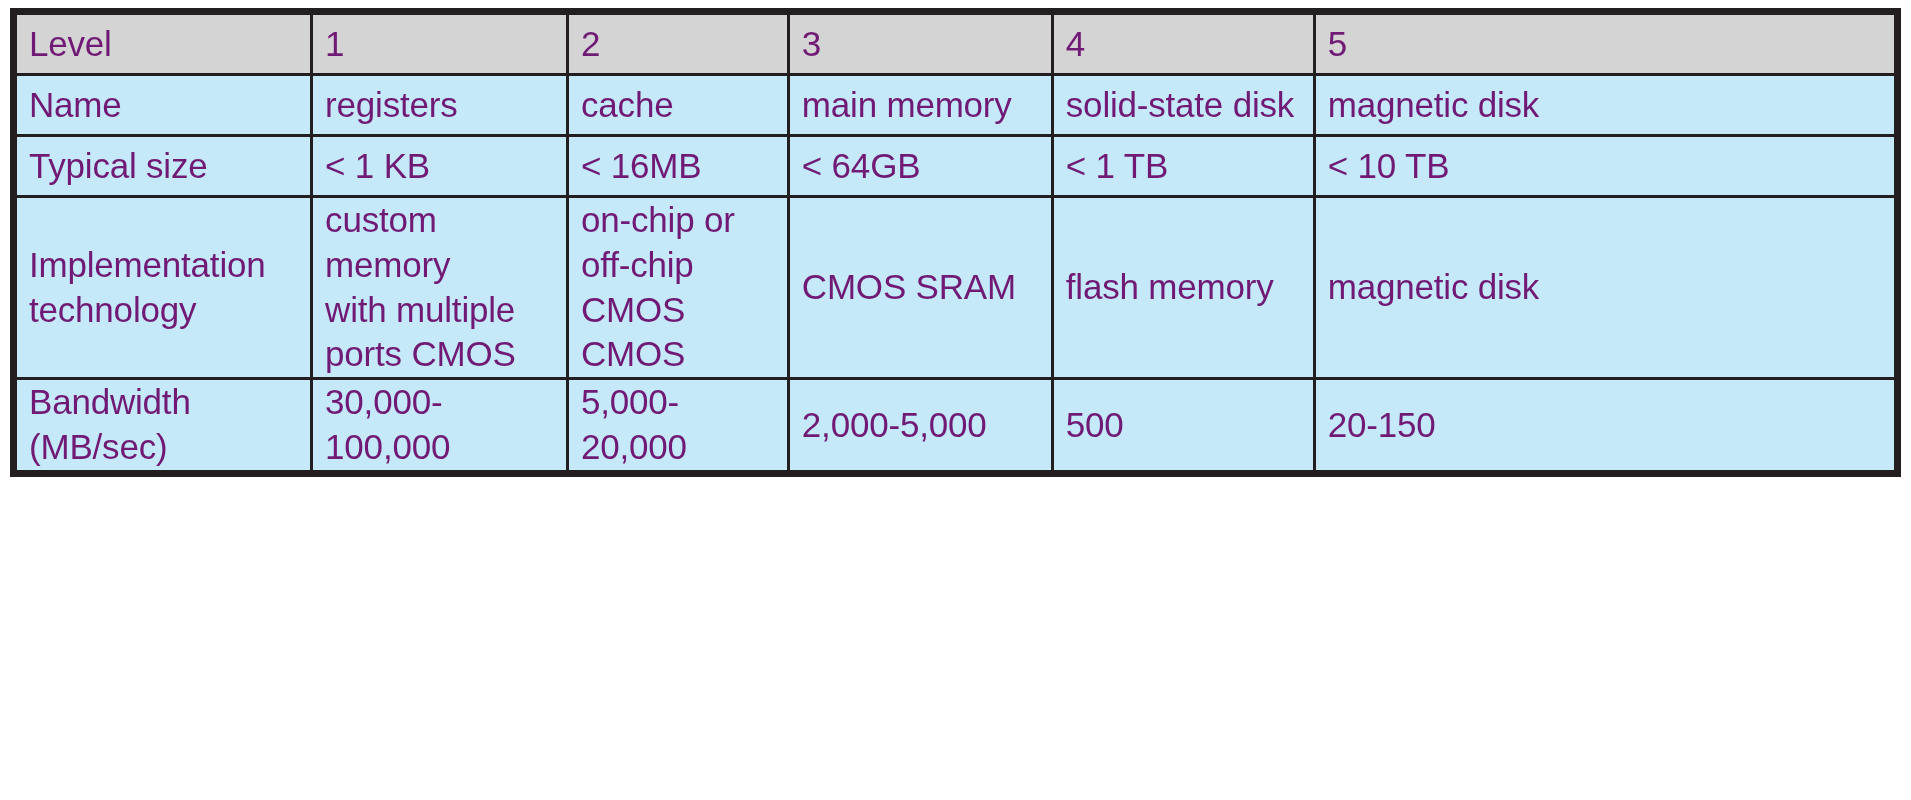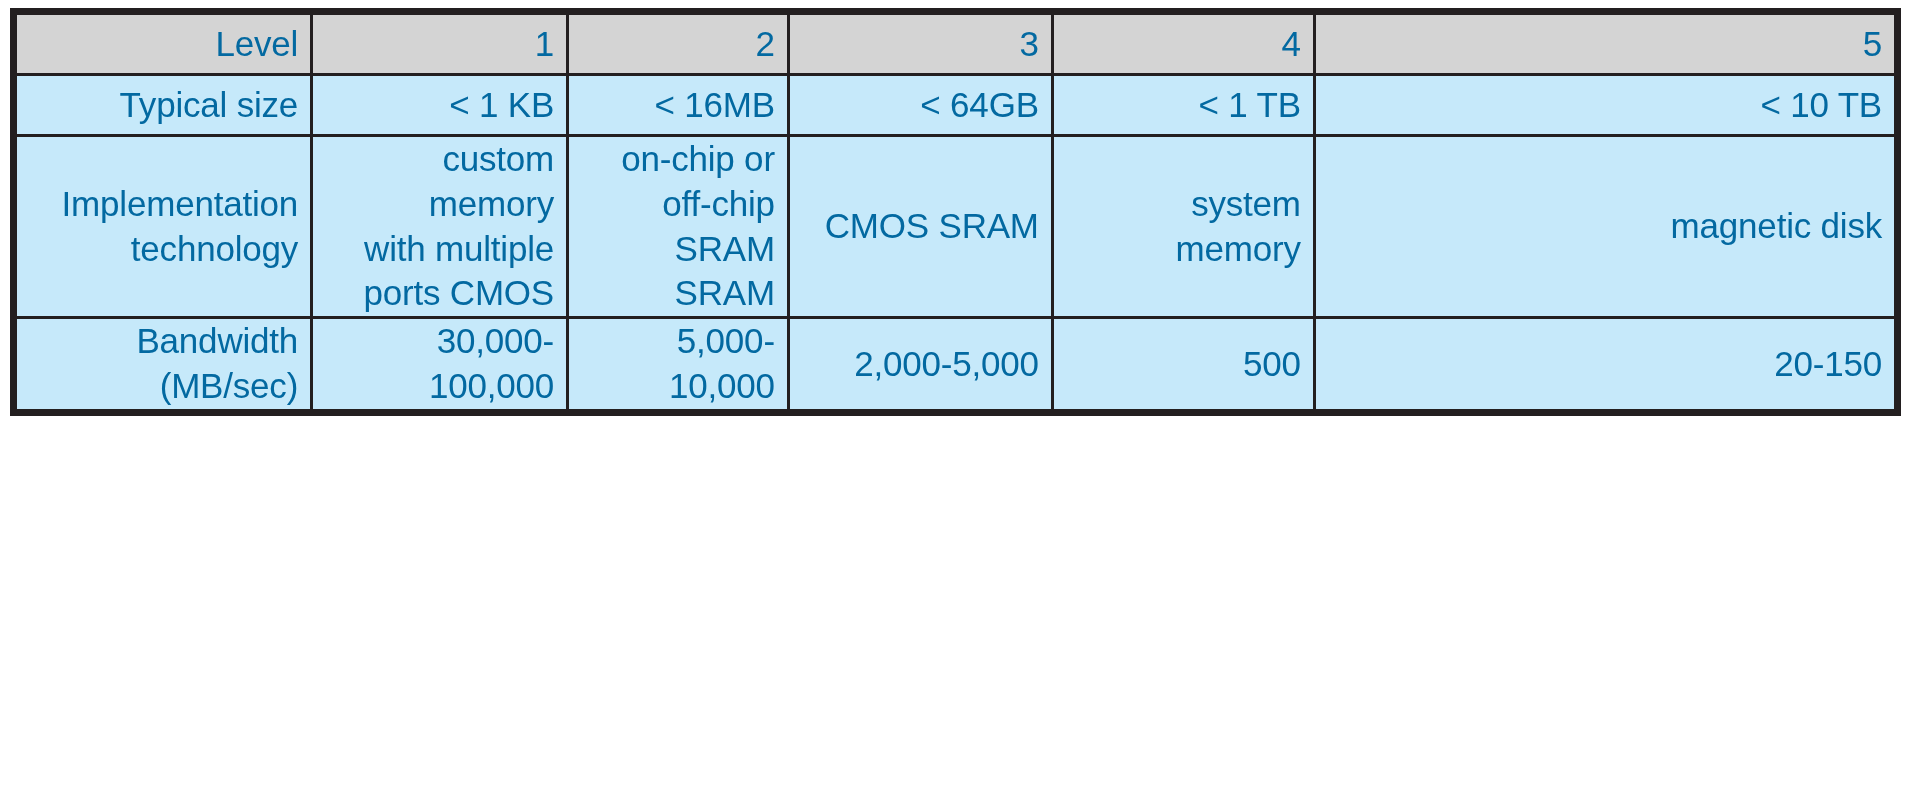--- a/index.html
+++ b/index.html
@@ -37,26 +37,26 @@
   .memory-table col.c1 { width: 255px; }
   .memory-table col.c2 { width: 220px; }
   .memory-table col.c3 { width: 263px; }
   .memory-table col.c4 { width: 261px; }
   .memory-table col.c5 { width: 581px; }
 
   .memory-table td,
   .memory-table th {
     border: 3px solid #231f20;
     padding: 0 12px;
-    text-align: right;
+    text-align: left;
     vertical-align: middle;
     font-weight: normal;
     font-size: 35px;
     line-height: 1.28;
-    color: #0369a1;
+    color: #701a75;
     letter-spacing: -0.2px;
     background: #c6e9fa;
     white-space: pre-line;
   }
 
   .memory-table thead th {
     background: #d4d4d4;
     height: 58px;
   }
 
@@ -95,49 +95,57 @@
         <th>1</th>
         <th>2</th>
         <th>3</th>
         <th>4</th>
         <th>5</th>
       </tr>
     </thead>
 
     <tbody>
 
+      <tr class="row-name">
+        <td class="cell-label">Name</td>
+        <td>registers</td>
+        <td>cache</td>
+        <td>main memory</td>
+        <td>solid-state disk</td>
+        <td>magnetic disk</td>
+      </tr>
 
       <tr class="row-size">
         <td class="cell-label">Typical size</td>
         <td>&lt; 1 KB</td>
         <td>&lt; 16MB</td>
         <td>&lt; 64GB</td>
         <td>&lt; 1 TB</td>
         <td>&lt; 10 TB</td>
       </tr>
 
       <tr class="row-impl">
         <td class="cell-label">Implementation
 technology</td>
         <td> custom memory
  with multiple
 ports CMOS</td>
         <td>on-chip or
 off-chip
-SRAM SRAM</td>
+CMOS CMOS</td>
         <td>CMOS SRAM</td>
-        <td>system memory</td>
+        <td>flash memory</td>
         <td>magnetic disk</td>
       </tr>
 
 
       <tr class="row-bandwidth">
         <td class="cell-label tight">Bandwidth (MB/sec)</td>
         <td class="tight">30,000-100,000</td>
-        <td>5,000-10,000</td>
+        <td>5,000-20,000</td>
         <td>2,000-5,000</td>
         <td>500</td>
         <td>20-150</td>
       </tr>
 
 
 
     </tbody>
   </table>
 

